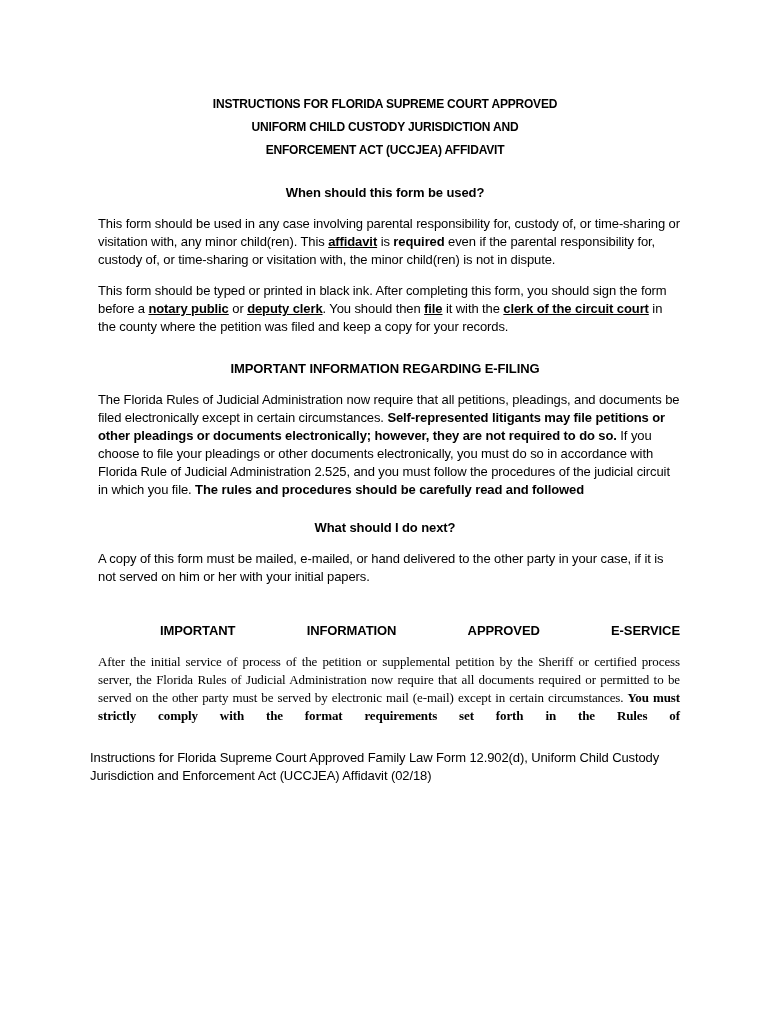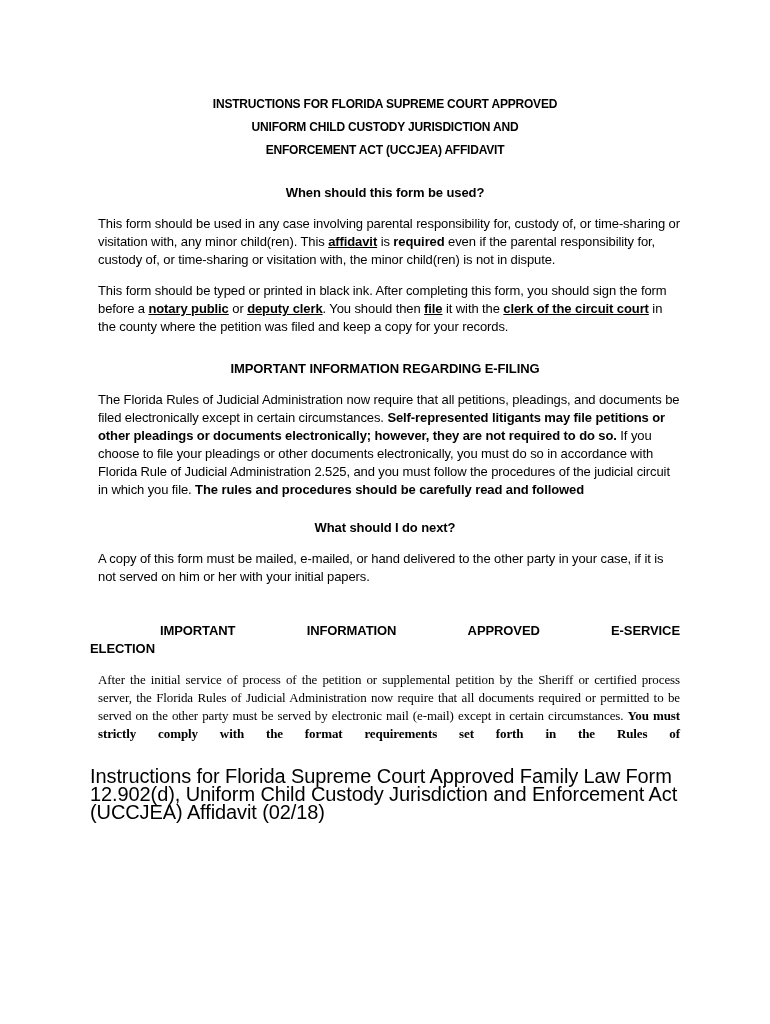--- a/index.html
+++ b/index.html
@@ -34,21 +34,21 @@
   #doc-body > .sec:nth-child(6) { margin-top: 20px; }  
   #doc-body > .sec:nth-child(8) { margin-top: 36px; }  
   .heading { font-weight: 700; text-align: center; }
   .para { text-align: left; margin-left: 8px; }
   .justify { text-align: justify; text-align-last: justify; font-family: Liberation Serif, serif; }
   .b { font-weight: 700; }
   .u { text-decoration: underline; }
   .heading-justified { font-weight: 700; }
   .hj-line1 { display: flex; justify-content: space-between; padding-left: 70px; }
   .footer {
-    font-size: 20px;
+    font-size: 13px;
     line-height: 18px;
     letter-spacing: -0.1px;
     margin-top: 24px;
   }
 </style>
 </head>
 <body>
 
 <div class="page">
   <div id="doc-title">
@@ -64,18 +64,17 @@
       <div class="sec para"><span>The Florida Rules of Judicial Administration now require that all petitions, pleadings, and documents be filed electronically except in certain circumstances. </span><span class="b">Self-represented litigants may file petitions or other pleadings or documents electronically; however, they are not required to do so.</span><span> If you choose to file your pleadings or other documents electronically, you must do so in accordance with Florida Rule of Judicial Administration 2.525, and you must follow the procedures of the judicial circuit in which you file. </span><span class="b">The rules and procedures should be carefully read and followed</span></div>
       <div class="sec heading">What should I do next?</div>
       <div class="sec para"><span>A copy of this form must be mailed, e-mailed, or hand delivered to the other party in your case, if it is not served on him or her with your initial papers.</span></div>
       <div class="sec heading-justified">
         <div class="hj-line1">
           <span>IMPORTANT</span>
           <span>INFORMATION</span>
           <span>APPROVED</span>
           <span>E-SERVICE</span>
         </div>
-        <div class="hj-line2">ELECTION</div>
       </div>
       <div class="sec para justify"><span>After the initial service of process of the petition or supplemental petition by the Sheriff or certified process server, the Florida Rules of Judicial Administration now require that all documents required or permitted to be served on the other party must be served by electronic mail (e-mail) except in certain circumstances. </span><span class="b">You must strictly comply with the format requirements set forth in the Rules of</span></div>
     </div>
   <div class="footer">Instructions for Florida Supreme Court Approved Family Law Form 12.902(d), Uniform Child Custody Jurisdiction and Enforcement Act (UCCJEA) Affidavit (02/18)</div>
 </div>
 
 </body></html>

